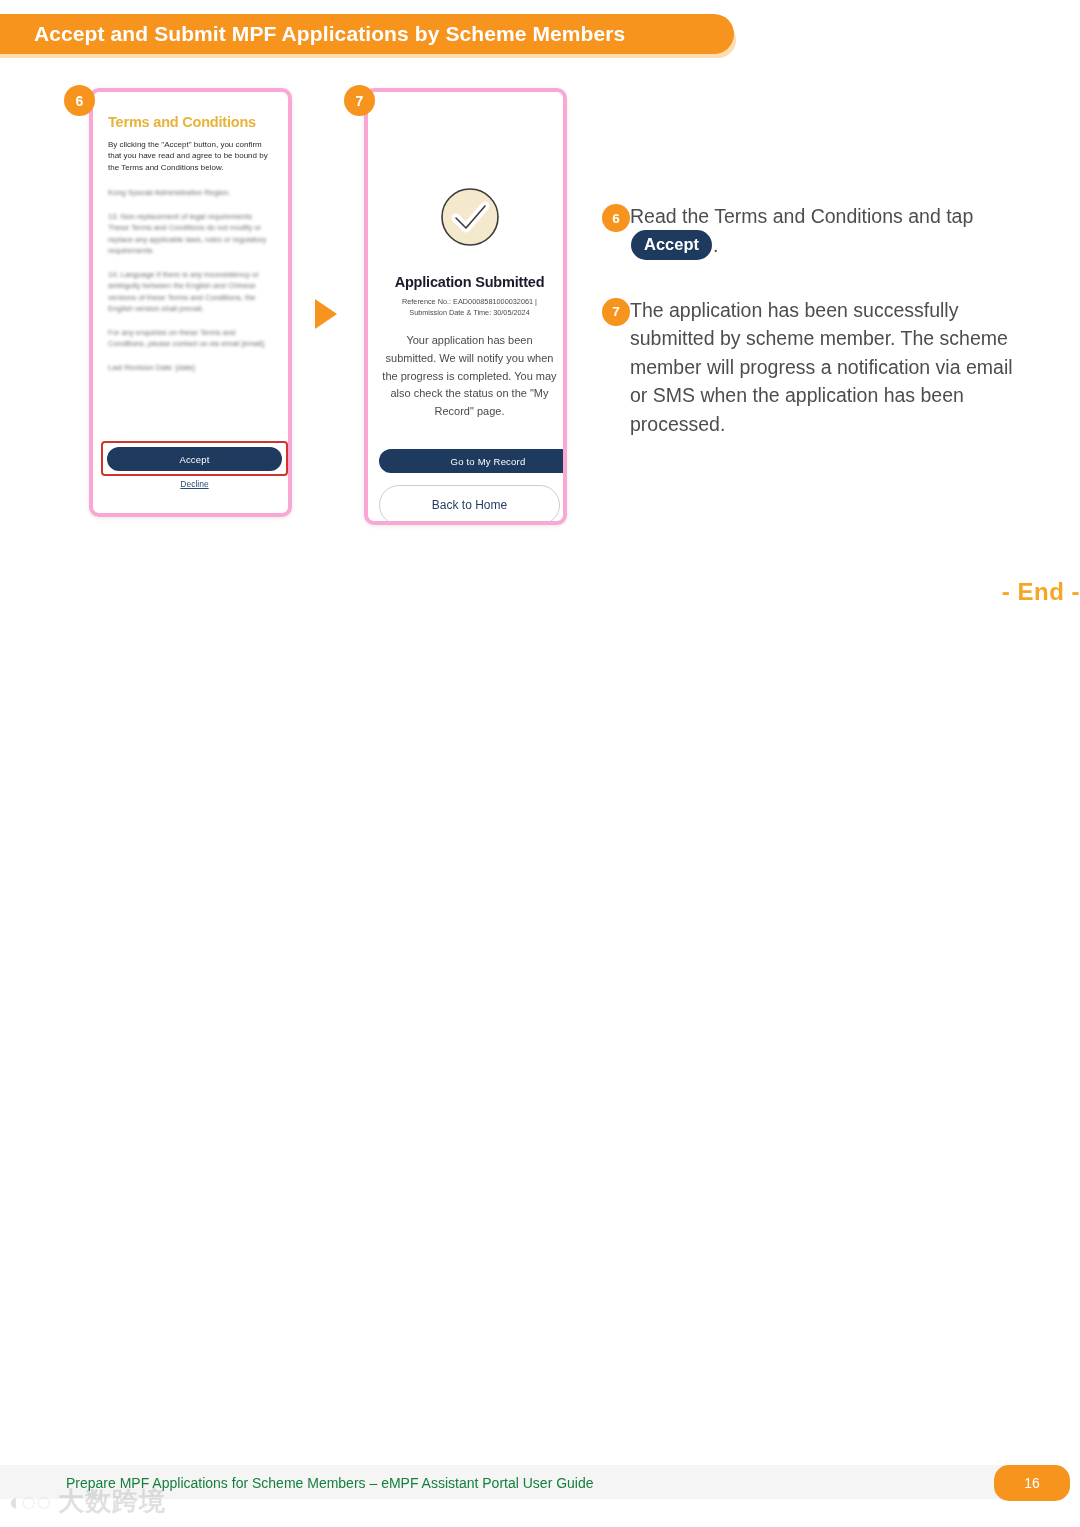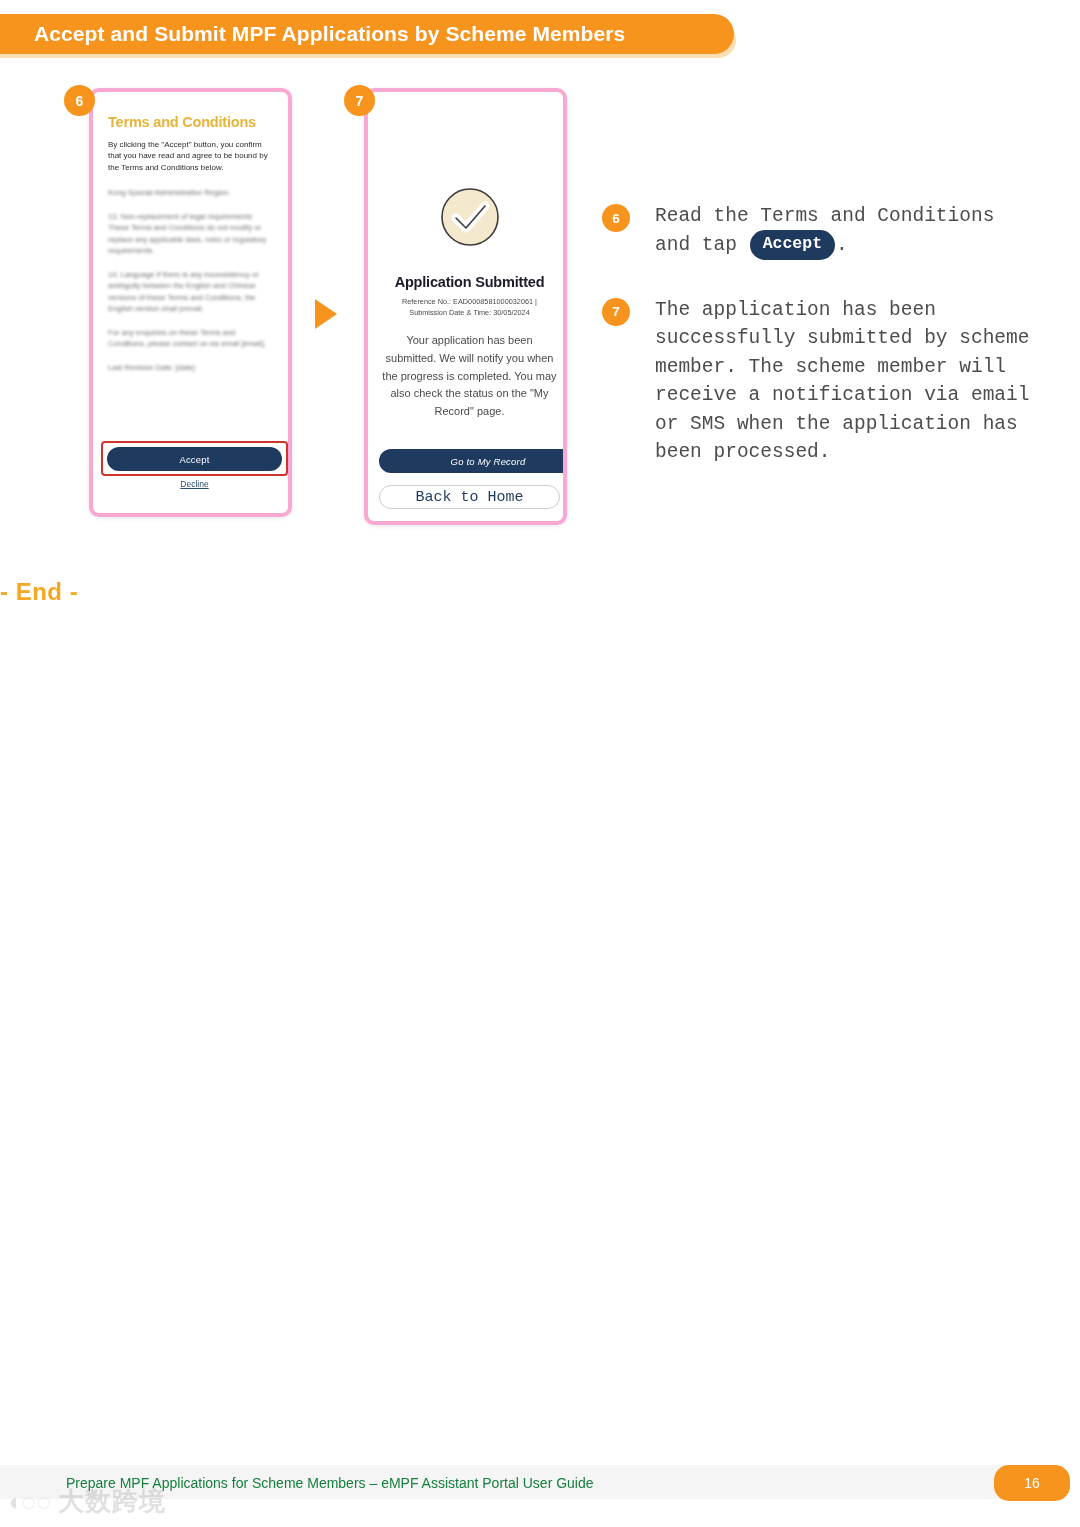--- a/index.html
+++ b/index.html
@@ -115,27 +115,26 @@
     justify-content: center;
     font-size: 9.5px;
     font-weight: normal;
     letter-spacing: 0.2px;
   }
   .btn-outline {
     background: #ffffff;
     color: #1e3a5f;
     border: 1px solid #c9ccd2;
     border-radius: 40px;
-    height: 24px;
+    height: 40px;
     display: flex;
     align-items: center;
     justify-content: center;
-    font-size: 15px;
+    font-size: 12px;
     box-sizing: border-box;
-    font-family: Liberation Mono, monospace;
   }
   .accept-btn-wrap {
     position: absolute;
     left: 14px;
     top: 355px;
     width: 175px;
   }
   .decline-link {
     position: absolute;
     left: 14px;
@@ -185,21 +184,20 @@
     text-align: center;
     font-size: 11px;
     color: #4a4a4a;
     line-height: 1.62;
   }
   .sub-btn1 {
     position: absolute;
     left: 11px;
     top: 357px;
     width: 218px;
-    font-style: italic;
   }
   .sub-btn2 {
     position: absolute;
     left: 11px;
     top: 393px;
     width: 181px;
   }
 
   
   .badge {
@@ -247,45 +245,43 @@
     margin-bottom: 36px;
   }
   .badge-instr {
     width: 28px;
     height: 28px;
     font-size: 13.5px;
     flex: 0 0 auto;
     margin-top: 2px;
   }
   .instr-text {
-    margin-left: 25px;
     font-size: 19.5px;
     color: #4d4d4d;
     line-height: 1.46;
-    font-family: Liberation Mono, monospace;
   }
   .pill {
     display: inline-block;
     background: #1e3a5f;
     color: #ffffff;
     border-radius: 20px;
     padding: 2px 13px 3px 13px;
     font-size: 16.5px;
     font-weight: bold;
     vertical-align: 2px;
     margin: 0 1px;
   }
 
   
   .end-marker {
     position: absolute;
     left: 0;
     top: 578px;
     width: 1080px;
-    text-align: left;
+    text-align: right;
     color: #f5a623;
     font-size: 24px;
     font-weight: bold;
     letter-spacing: 0.5px;
   }
 
   
   .footer-bar {
     position: absolute;
     left: 0;
@@ -396,21 +392,21 @@
 <div class="instructions">
   <div class="instr-row">
     <div class="badge badge-instr">6</div>
     <div class="instr-text">
       <span>Read the Terms and Conditions and tap</span>
       <span class="pill">Accept</span><span>.</span>
     </div>
   </div>
   <div class="instr-row">
     <div class="badge badge-instr">7</div>
-    <div class="instr-text">The application has been successfully submitted by scheme member. The scheme member will receive a notification via email or SMS when the application has been processed.</div>
+    <div class="instr-text">The application has been successfully submitted by scheme member. The scheme member will progress a notification via email or SMS when the application has been processed.</div>
   </div>
 </div>
 
 <div class="end-marker">- End -</div>
 
 <div class="footer-bar"></div>
 <div class="footer-text">Prepare MPF Applications for Scheme Members – eMPF Assistant Portal User Guide</div>
 <div class="page-pill">16</div>
 
 <div class="watermark">

